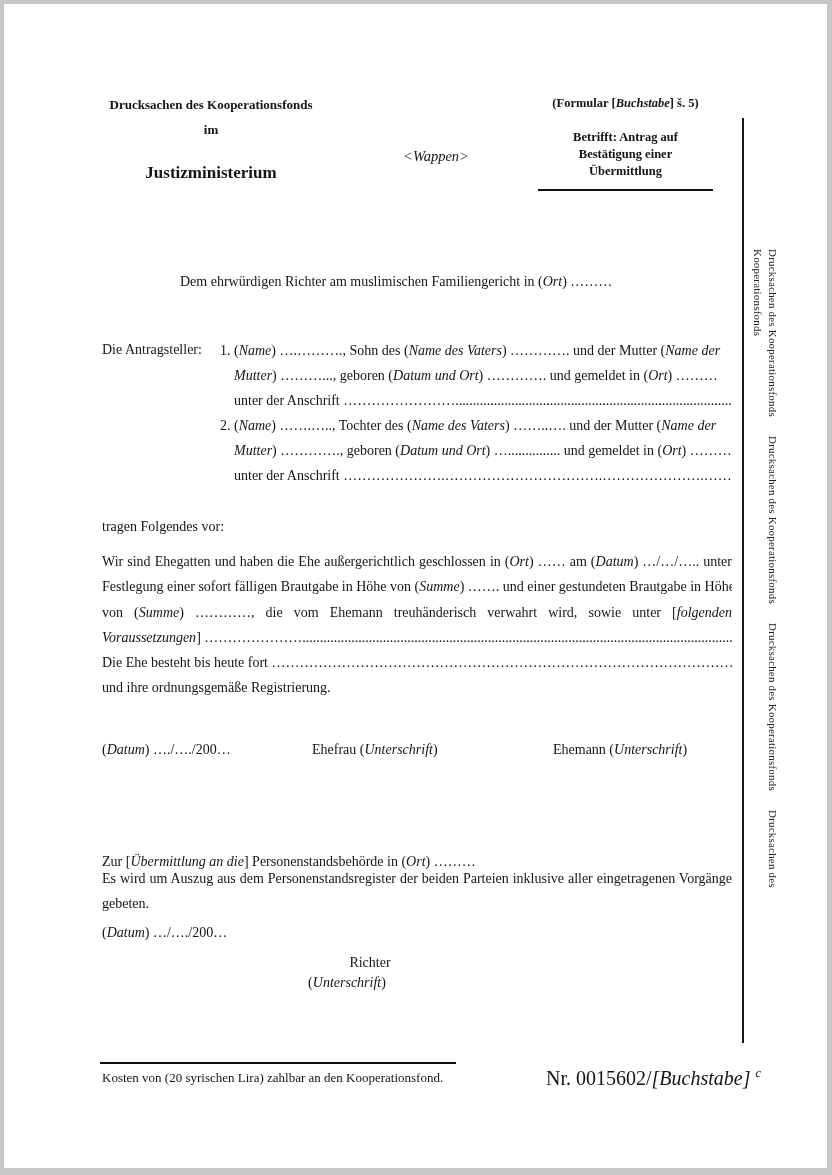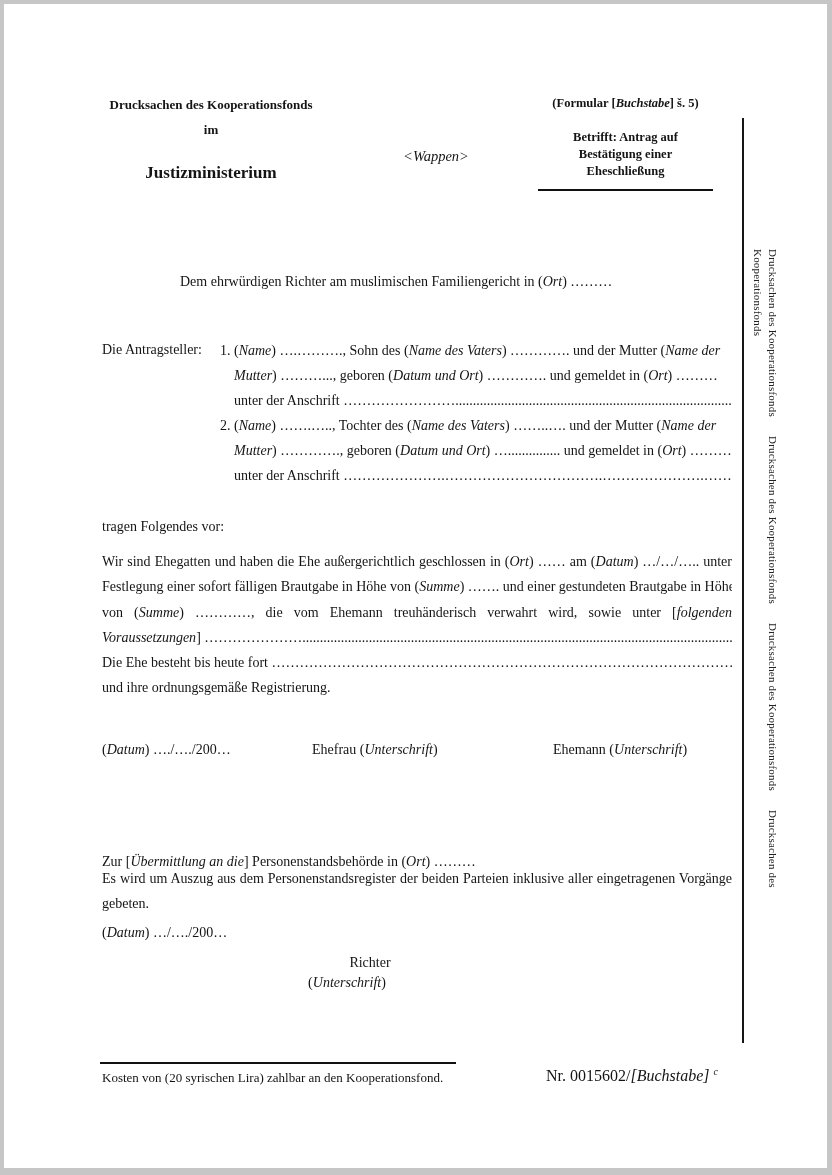--- a/index.html
+++ b/index.html
@@ -46,42 +46,42 @@
   .sig-husband{left:451px;}
   .transmittal{left:102px;top:838px;margin-top:16px;}
   .extract{left:102px;top:867px;width:630px;line-height:24.5px;}
   .date-line{left:102px;top:925px;}
   .judge-title{left:300px;top:955px;width:140px;text-align:center;}
   .judge-sig{left:278px;top:975px;width:138px;text-align:center;}
 
   
   .footnote-rule{left:100px;top:1062px;width:356px;height:2px;background:#111;}
   .cost-note{left:102px;top:1070px;font-size:13px;}
-  .form-number{left:546px;top:1066px;font-size:16px;white-space:nowrap;}
+  .form-number{left:546px;top:1066px;font-size:20px;white-space:nowrap;}
 </style>
 </head>
 <body>
 
 <div class="page">
   <div class="frame"></div>
 
   <div class="abs org-block">
     <div>Drucksachen des Kooperationsfonds</div>
     <div class="org-line2">im</div>
     <div class="org-line3">Justizministerium</div>
   </div>
 
   <div class="abs emblem">&lt;Wappen&gt;</div>
 
   <div class="abs hdr-right">
     <div><span>(Formular [</span><span class="it">Buchstabe</span><span>] š. 5)</span></div>
     <div class="subject">
       <div>Betrifft: Antrag auf</div>
       <div>Bestätigung einer</div>
-      <div>Eheschließung</div>
+      <div>Übermittlung</div>
     </div>
     <div class="subject-rule"></div>
   </div>
 
   <div class="abs margin-rule"></div>
   <div class="abs margin-text">
     <span>Drucksachen des Kooperationsfonds</span>
     <span>Drucksachen des Kooperationsfonds</span>
     <span>Drucksachen des Kooperationsfonds</span>
     <span>Drucksachen des Kooperationsfonds</span>

